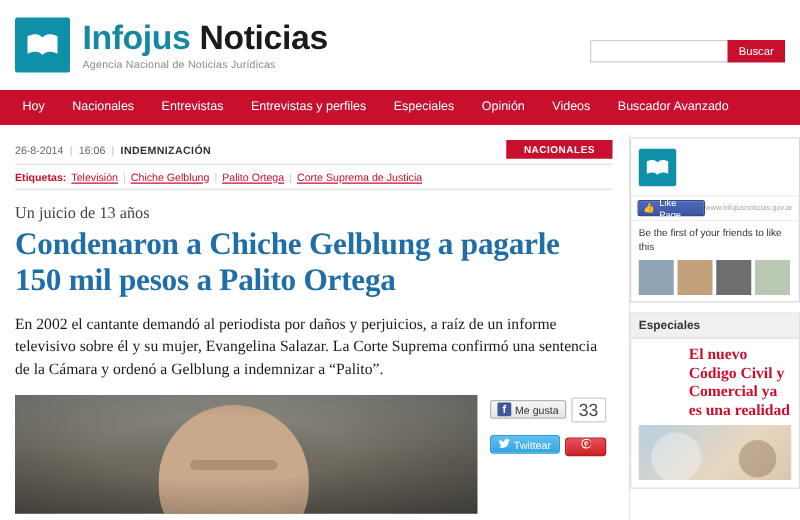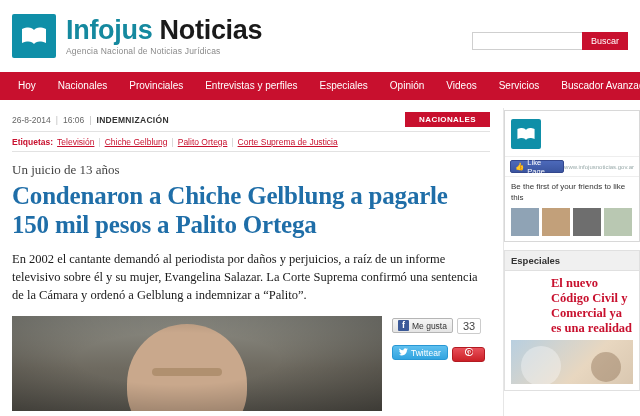--- a/index.html
+++ b/index.html
@@ -194,21 +194,21 @@
     font-size: 8.5px; color: #333;
   }
   .fb-f {
     display: inline-block; width: 11px; height: 11px;
     background: #3b5998; color: #fff; font-weight: bold;
     font-size: 9px; text-align: center; line-height: 11px;
     margin-right: 3px; border-radius: 1px;
   }
   .fb-count {
     border: 1px solid #ccc; background: #fff;
-    font-size: 11px; color: #444;
+    font-size: 14px; color: #444;
     padding: 1px 5px; border-radius: 2px;
   }
   .tw-btn {
     display: inline-flex; align-items: center; gap: 3px;
     background: linear-gradient(#5fc0ef,#32a4e0);
     border: 1px solid #2897d4;
     border-radius: 3px;
     color: #fff; font-size: 8.5px;
     height: 15px; padding: 0 6px;
     margin-bottom: 8px;
@@ -307,26 +307,25 @@
     </div>
     <div class="search-wrap">
       <input class="search-input" type="text" placeholder="" style="">
       <button class="search-btn">Buscar</button>
     </div>
   </div>
 
   <div class="nav">
     <div class="nav-item">Hoy</div>
     <div class="nav-item">Nacionales</div>
-    <div class="nav-item">Provinciales</div>
+    <div class="nav-item">Entrevistas</div>
     <div class="nav-item">Entrevistas y perfiles</div>
     <div class="nav-item">Especiales</div>
     <div class="nav-item">Opinión</div>
     <div class="nav-item">Videos</div>
-    <div class="nav-item">Servicios</div>
     <div class="nav-item">Buscador Avanzado</div>
   </div>
 
   <div class="v-rule"></div>
 
   <div class="body-wrap">
 
     <div class="col-main">
 
       <div class="meta-bar">

